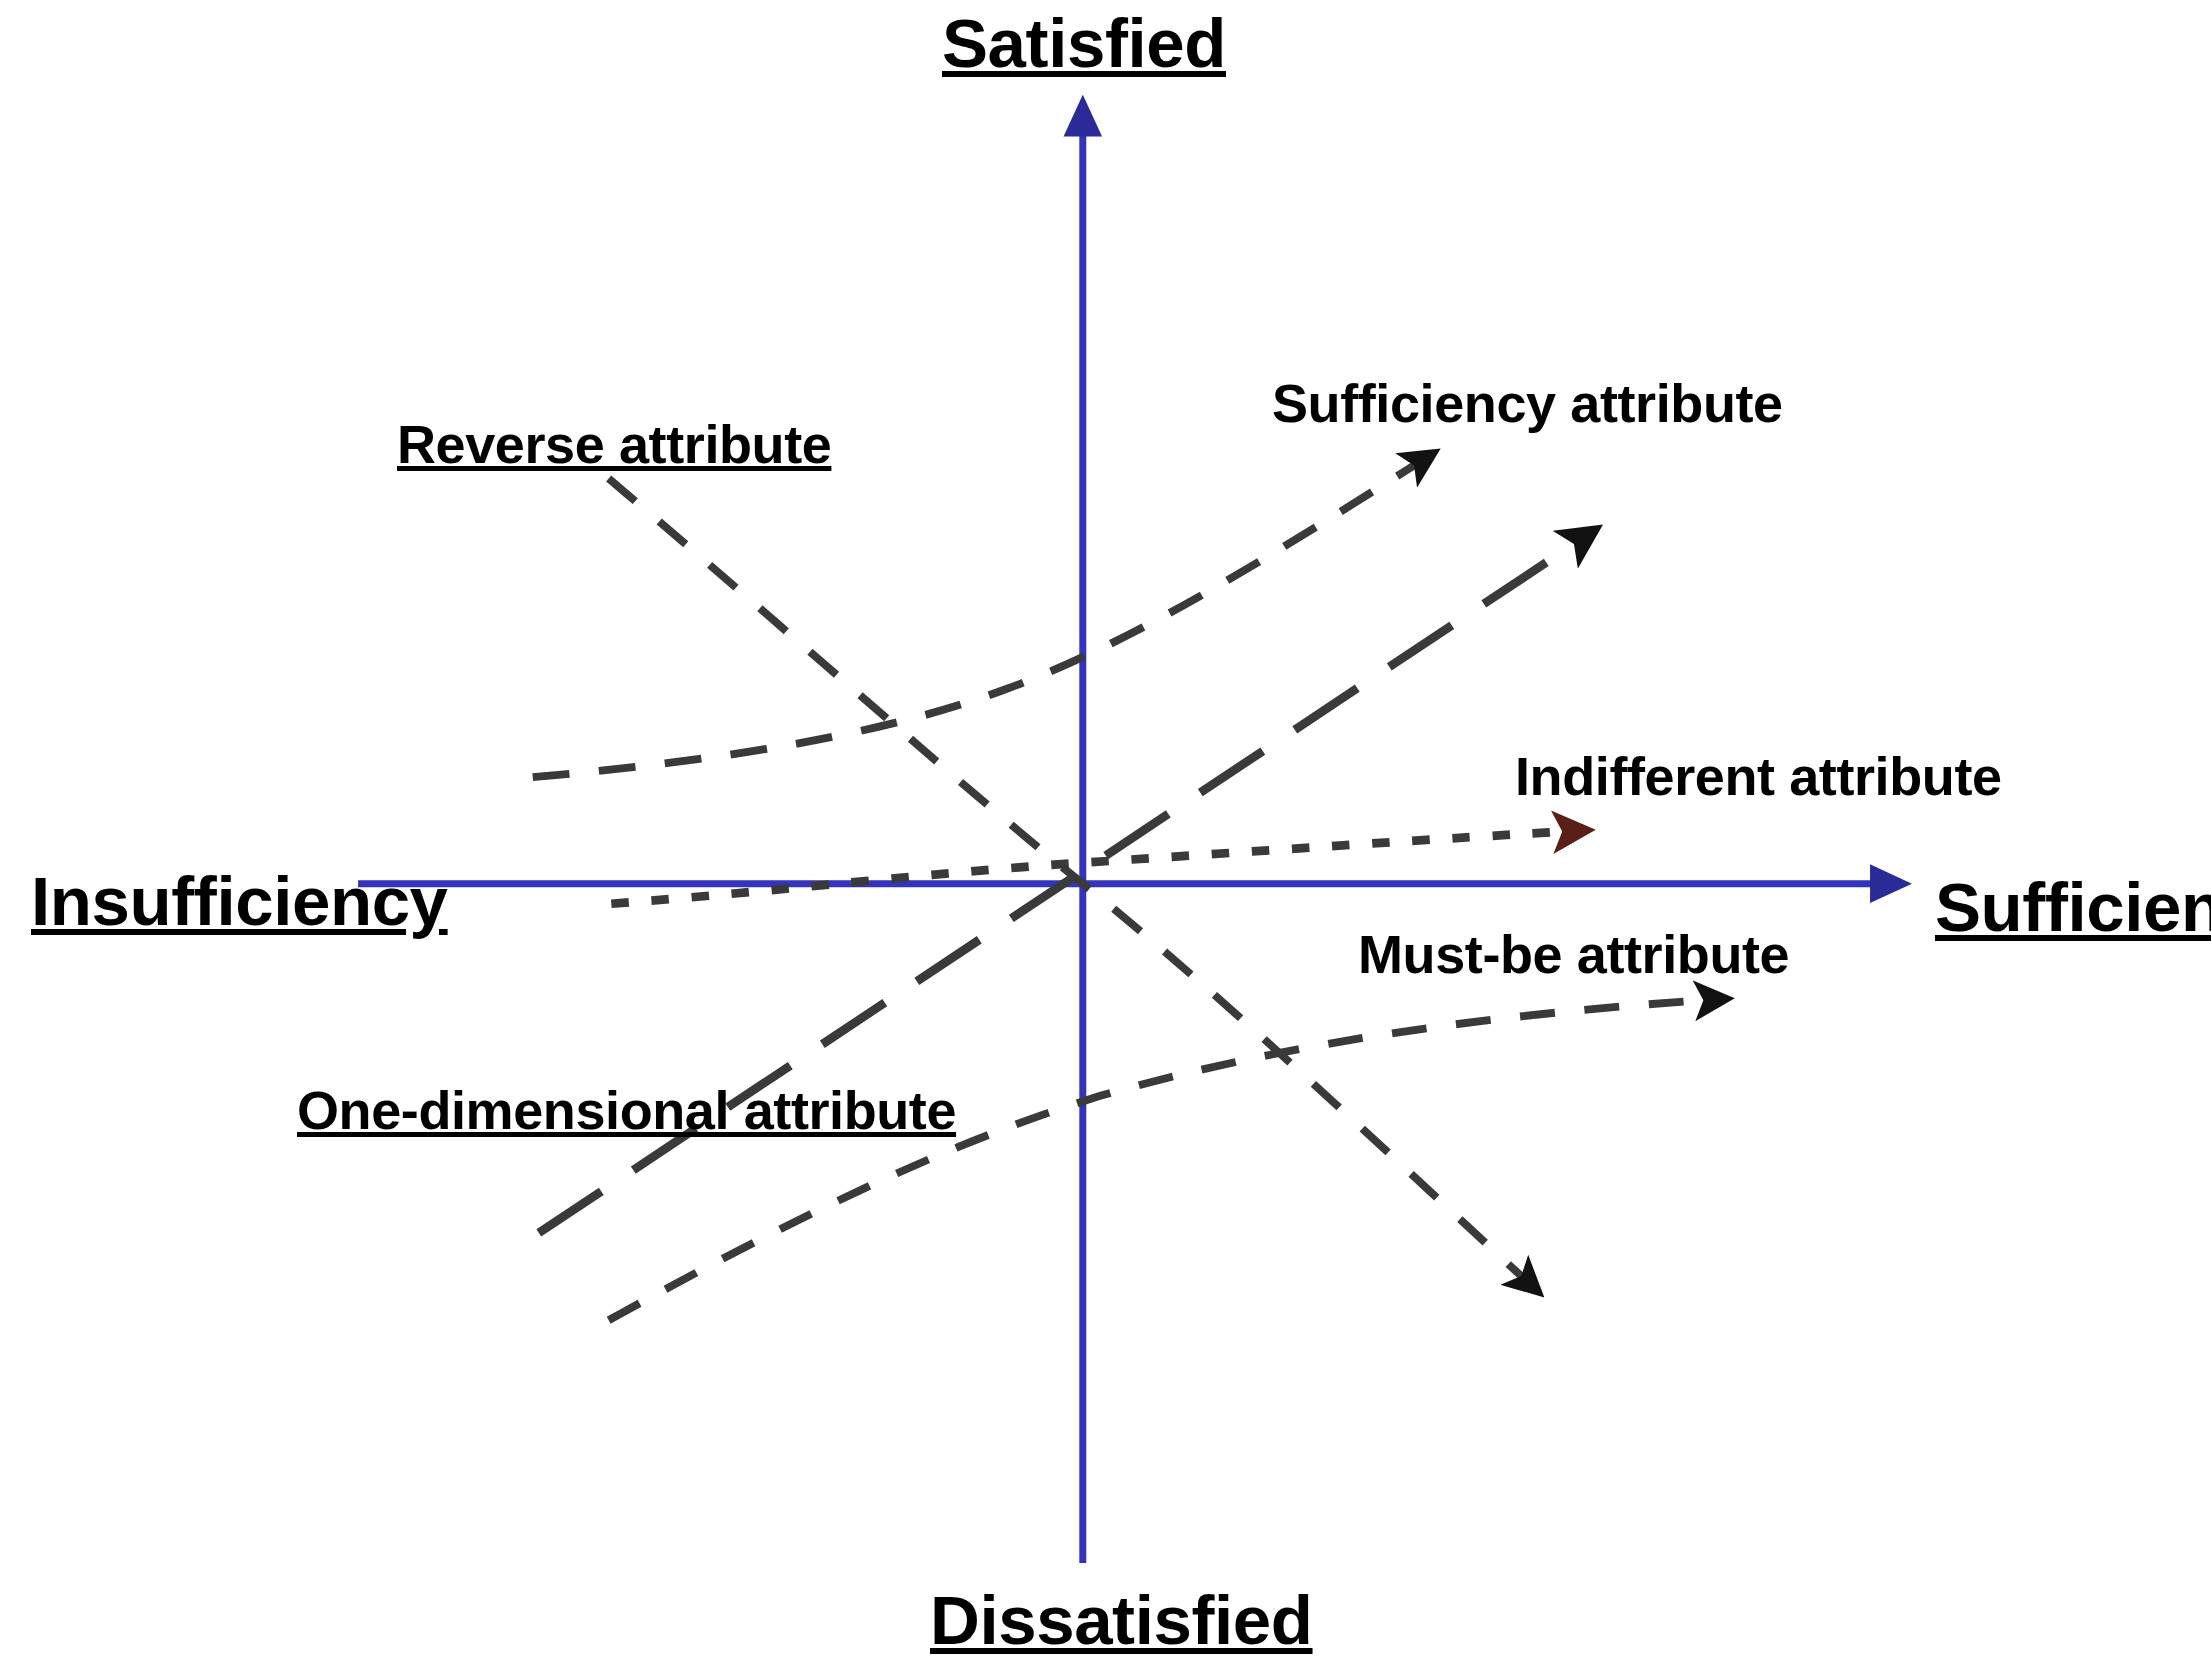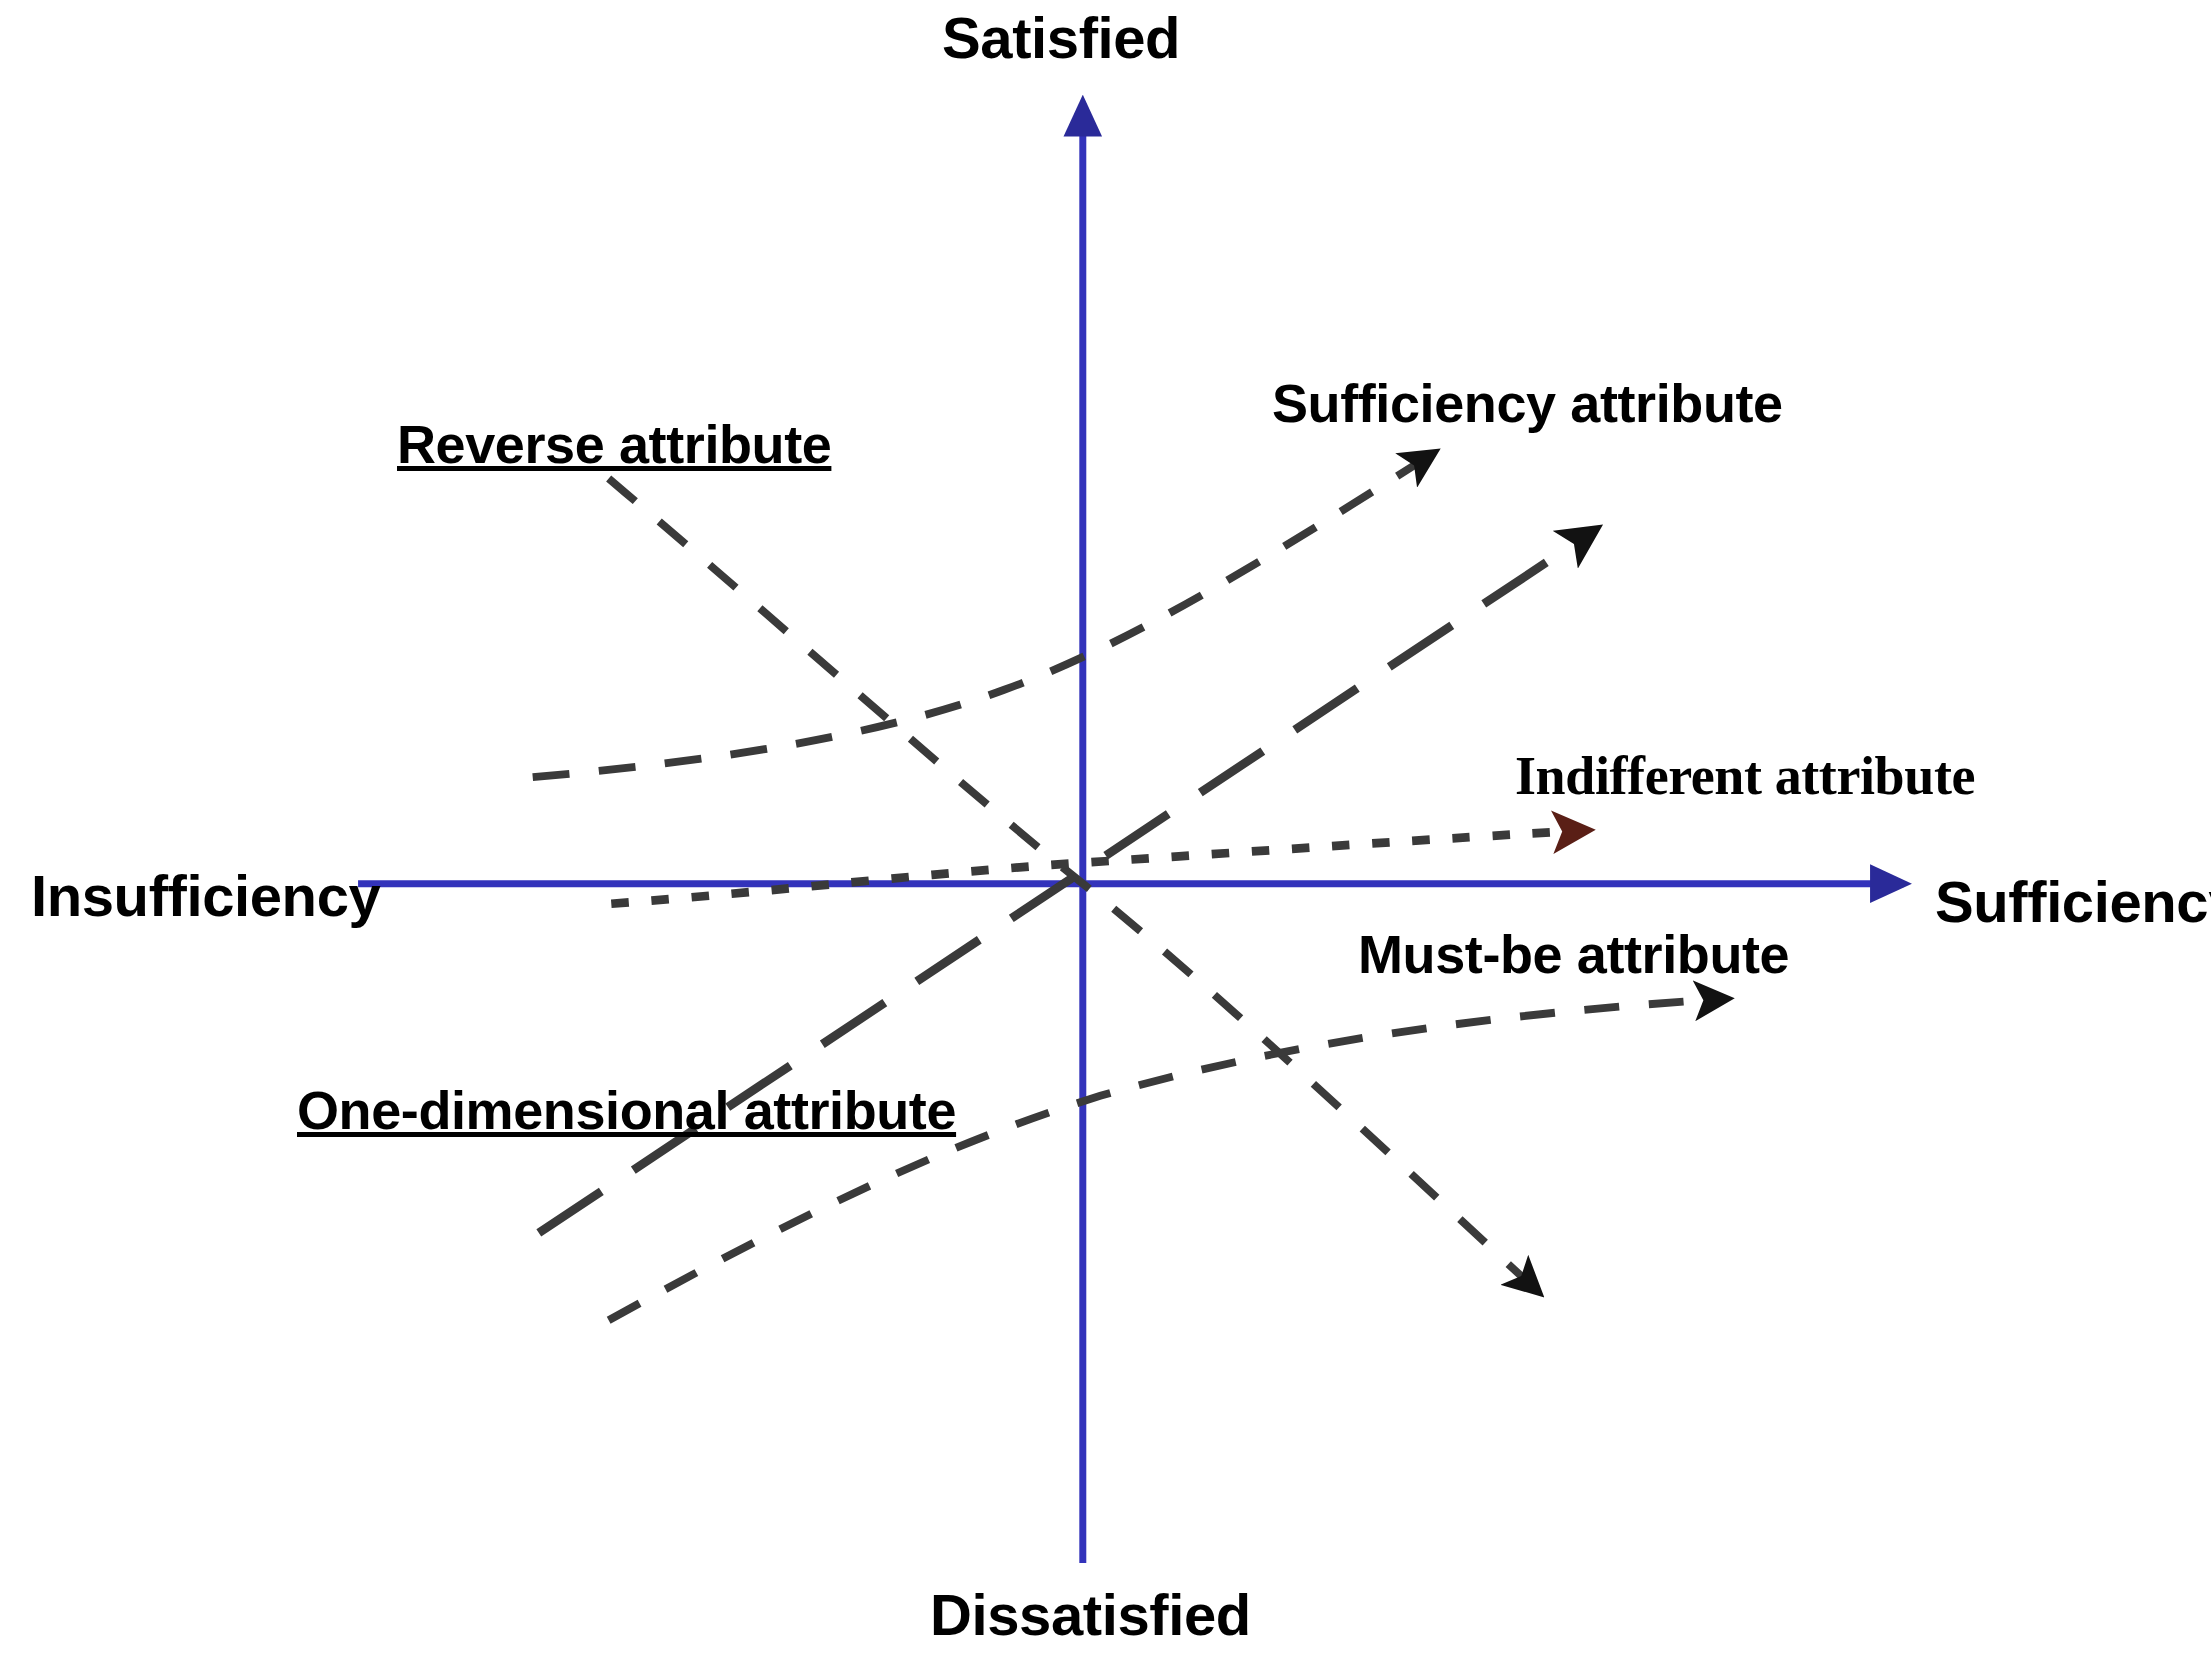--- a/index.html
+++ b/index.html
@@ -26,33 +26,34 @@
   .lbl {
     position: absolute;
     color: #000000;
     font-family: "Liberation Sans", sans-serif;
     font-weight: 700;
     white-space: nowrap;
     line-height: 1;
     letter-spacing: -0.4px;
   }
   .lbl-axis {
-    font-size: 58px;
+    font-size: 69px;
+    text-decoration: underline;
   }
   .lbl-curve {
     font-size: 54px;
   }
   #label-satisfied    { left: 942px; top: 8.7px;   }
   #label-dissatisfied { left: 914px; top: 1586px; margin-left: 16px; }
   #label-insufficiency{ left: 31px;   top: 867px;  }
   #label-sufficiency  { left: 1935px; top: 873px; }
 
   #label-attractive       { left: 1272px; top: 376px;  }
   #label-reverse          { left: 397px;  top: 417px; text-decoration: underline;  }
-  #label-indifferent      { left: 1515px; top: 749px; font-family: Liberation Serif, serif;  }
+  #label-indifferent      { left: 1515px; top: 749px;  }
   #label-mustbe           { left: 1358px; top: 911px; margin-top: 16px; }
   #label-onedimensional   { left: 297px;  top: 1083px; text-decoration: underline; }
 </style>
 </head>
 <body>
 
 <div id="stage">
 
   <svg id="diagram-svg" viewBox="0 0 2532 1916" xmlns="http://www.w3.org/2000/svg">
     <defs>

